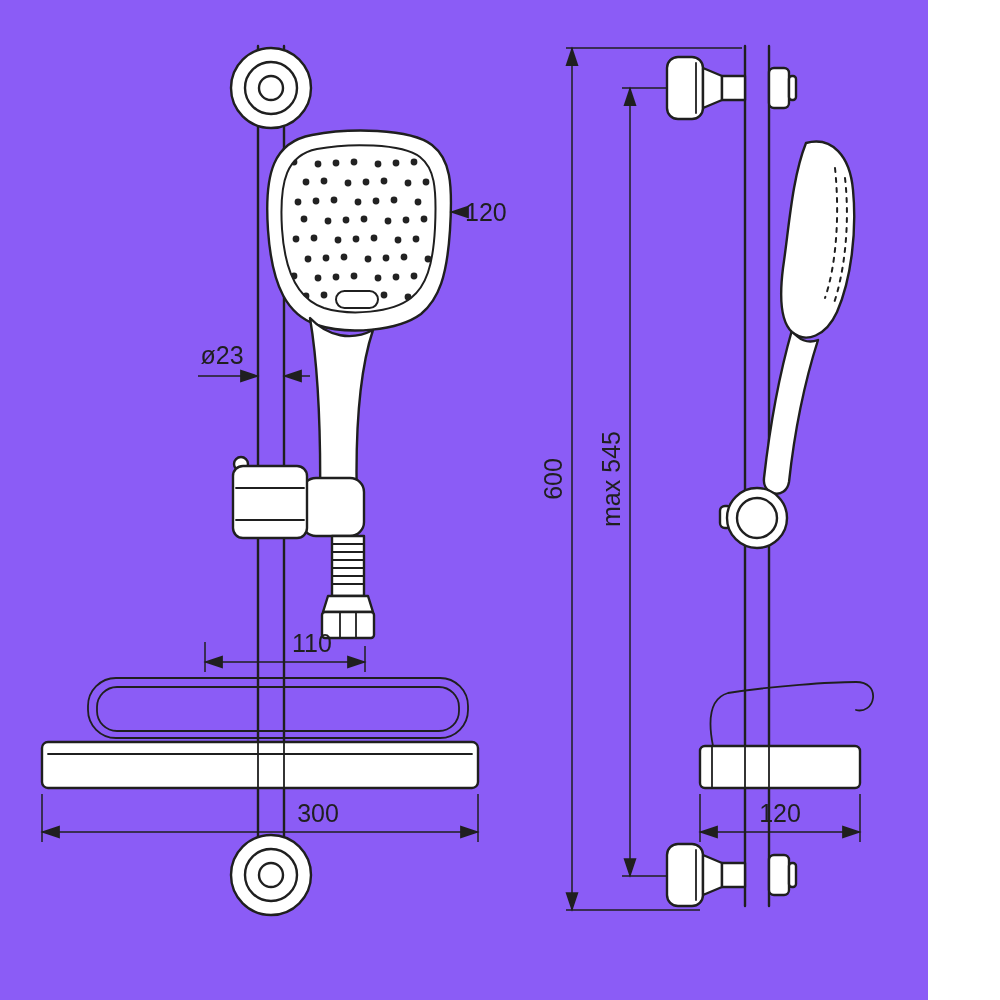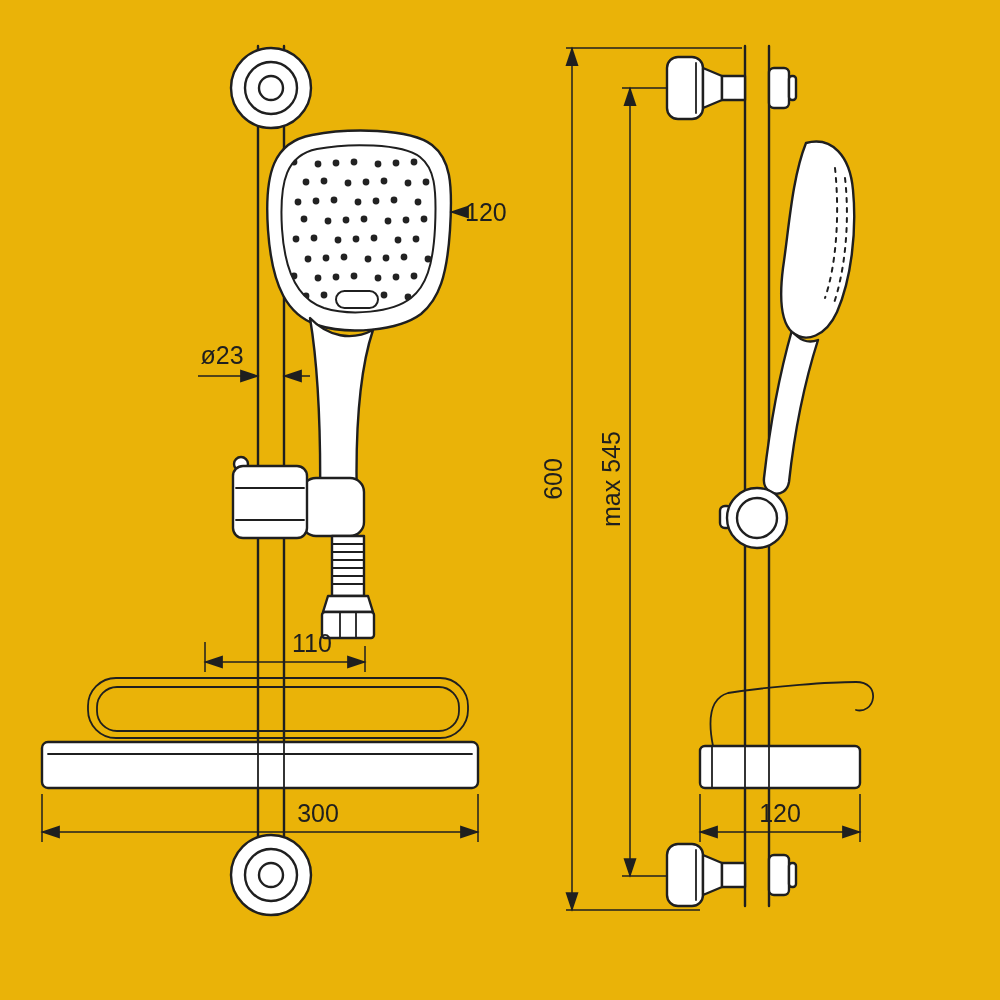--- a/index.html
+++ b/index.html
@@ -1,16 +1,16 @@
 <!DOCTYPE html>
 <html><head>
 <meta charset="utf-8">
 <style>
   html,body{margin:0;padding:0;background:#ffffff;}
-  .canvas{width:1000px;height:1000px;background:#eab308;position:relative;font-family:"Liberation Sans",sans-serif;}
+  .canvas{width:928px;height:1000px;background:#8b5cf6;position:relative;font-family:"Liberation Sans",sans-serif;}
   svg{display:block;}
   .obj{fill:#ffffff;stroke:#1f1f1f;stroke-width:2.4;stroke-linejoin:round;stroke-linecap:round;}
   .obj .nf{fill:none;}
   .obj .thin{stroke-width:1.8;fill:none;}
   .dims line, .dims path.dl{stroke:#1f1f1f;stroke-width:1.5;fill:none;}
   .dimtext{font-family:"Liberation Sans",sans-serif;font-size:25px;fill:#1f1f1f;}
   .dot{fill:#222222;stroke:none;}
   .dash{fill:none;stroke:#1f1f1f;stroke-width:2;stroke-dasharray:4 6;}
 </style>
 </head>

